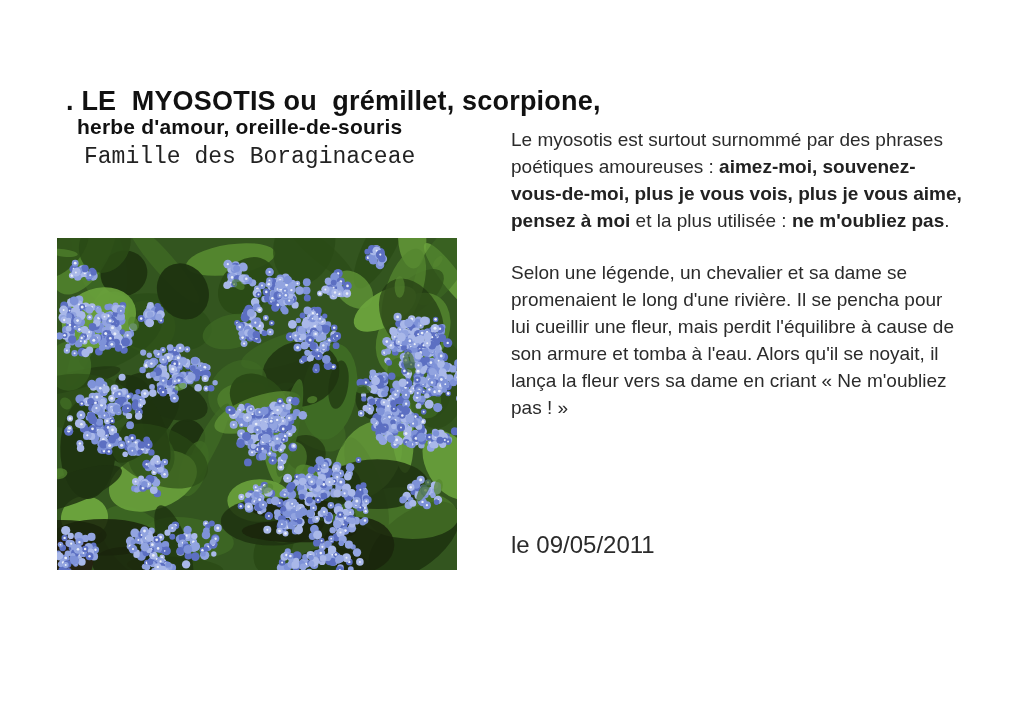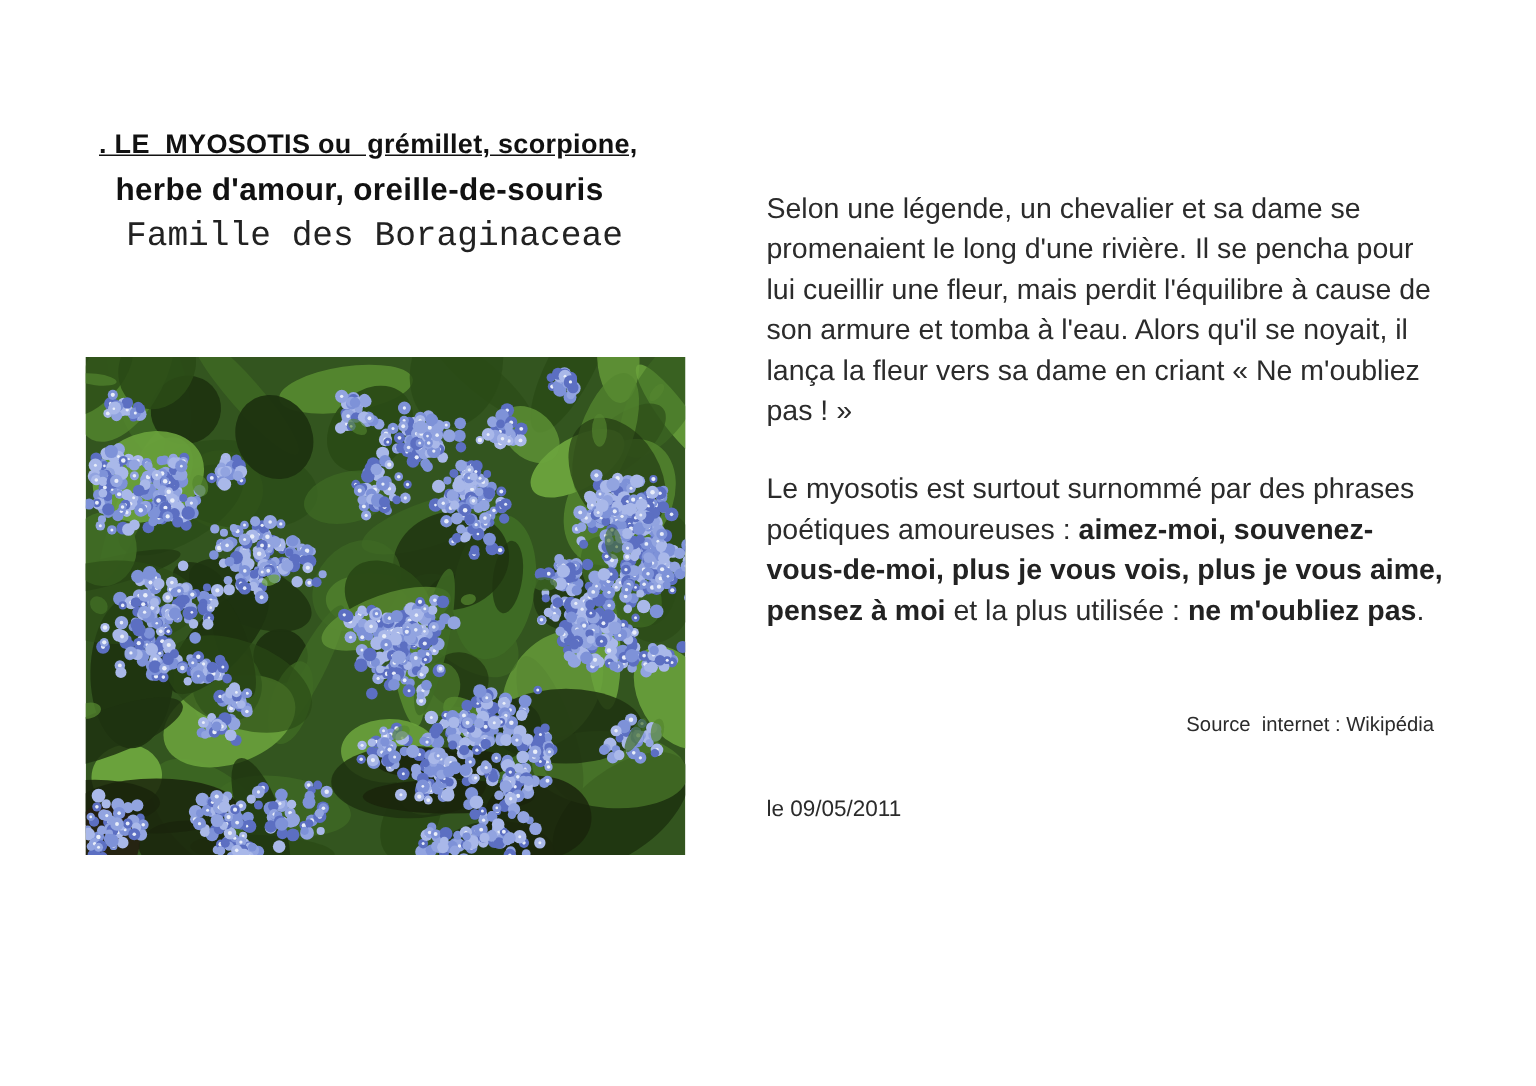--- a/index.html
+++ b/index.html
@@ -16,21 +16,21 @@
     color: #1f1f1f;
   }
   .page {
     position: absolute;
     inset: 0;
     background: #ffffff;
   }
 
   
   .title-line { position: absolute; white-space: pre; color: #111111; }
-  .t1 { left: 66px;  top: 86px;  font-size: 18px; font-weight: bold; letter-spacing: .2px; text-decoration: underline; }
+  .t1 { left: 66px;  top: 86px;  font-size: 27px; font-weight: bold; letter-spacing: .2px; }
   .t2 { left: 77px;  top: 115px; font-size: 21px; font-weight: bold; letter-spacing: .2px; text-align: center; }
   .t3 { left: 84px;  top: 144px; font-size: 23px; font-weight: normal; color: #222222; font-family: Liberation Mono, monospace; }
 
   
   .photo {
     position: absolute;
     left: 57px; top: 238px;
     width: 400px; height: 332px;
     overflow: hidden;
   }
@@ -57,21 +57,21 @@
     width: 445px;
     text-align: right;
     font-size: 13.5px;
     color: #2b2b2b;
     white-space: pre-wrap;
   }
 
   
   .footer { position: absolute; left: 511px; top: 524px; }
   .f1 { font-size: 21px; font-weight: bold; color: #1a1a1a; letter-spacing: .2px; }
-  .f2 { font-size: 15px; margin-top: 7px; color: #2b2b2b; }
+  .f2 { font-size: 24px; margin-top: 7px; color: #2b2b2b; }
 </style>
 </head>
 <body>
 
 <div class="page">
 
   <div>
     <div class="title-line t1">. LE  MYOSOTIS ou  grémillet, scorpione,</div>
     <div class="title-line t2">herbe d'amour, oreille-de-souris</div>
     <div class="title-line t3">Famille des Boraginaceae</div>
@@ -3326,23 +3326,22 @@
         <ellipse cx="380.78670259565115" cy="23.686015773564577" rx="6.916169501841068" ry="3.2950282245874405" fill="#54862f" opacity="0.65" transform="rotate(127.9 380.8 23.7)"></ellipse>
         <ellipse cx="342.6786409690976" cy="48.930282204411924" rx="10.968185189180076" ry="5.075690894387662" fill="#54862f" opacity="0.65" transform="rotate(89.8 342.7 48.9)"></ellipse>
         <ellipse cx="210.28340868651867" cy="250.74594896286726" rx="6.4719140701927245" ry="4.336149787530303" fill="#54862f" opacity="0.61" transform="rotate(147.1 210.3 250.7)"></ellipse>
         <ellipse cx="381.3359573483467" cy="248.9330466464162" rx="7.919769669882953" ry="4.305663083679974" fill="#54862f" opacity="0.71" transform="rotate(101.0 381.3 248.9)"></ellipse>
         <ellipse cx="351.9936247728765" cy="124.10188691783696" rx="10.694835280068219" ry="5.670275590382516" fill="#3f6b24" opacity="0.61" transform="rotate(82.2 352.0 124.1)"></ellipse>
         <ellipse cx="8.891868311911821" cy="165.48358510248363" rx="6.494299297686666" ry="5.279778450727463" fill="#3f6b24" opacity="0.85" transform="rotate(46.0 8.9 165.5)"></ellipse>
       </svg>
     </div>
 
   <div class="col">
+    <p class="para"><span>Le myosotis est surtout surnommé par des phrases poétiques amoureuses : </span><span class="b">aimez-moi, souvenez-vous-de-moi, plus je vous vois, plus je vous aime, pensez à moi</span><span> et la plus utilisée : </span><span class="b">ne m'oubliez pas</span><span>.</span></p>
     <p class="para">Selon une légende, un chevalier et sa dame se promenaient le long d'une rivière. Il se pencha pour lui cueillir une fleur, mais perdit l'équilibre à cause de son armure et tomba à l'eau. Alors qu'il se noyait, il lança la fleur vers sa dame en criant « Ne m'oubliez pas ! »</p>
-    <p class="para"><span>Le myosotis est surtout surnommé par des phrases poétiques amoureuses : </span><span class="b">aimez-moi, souvenez-vous-de-moi, plus je vous vois, plus je vous aime, pensez à moi</span><span> et la plus utilisée : </span><span class="b">ne m'oubliez pas</span><span>.</span></p>
   </div>
 
-  <div class="source">Source  internet : Wikipédia</div>
 
   <div class="footer">
     <div class="f2">le 09/05/2011</div>
   </div>
 
 </div>
 
 </body></html>

